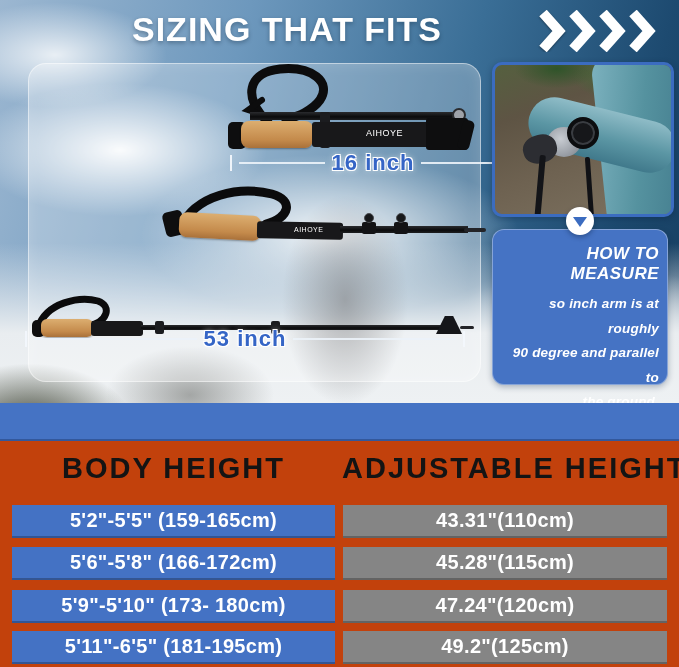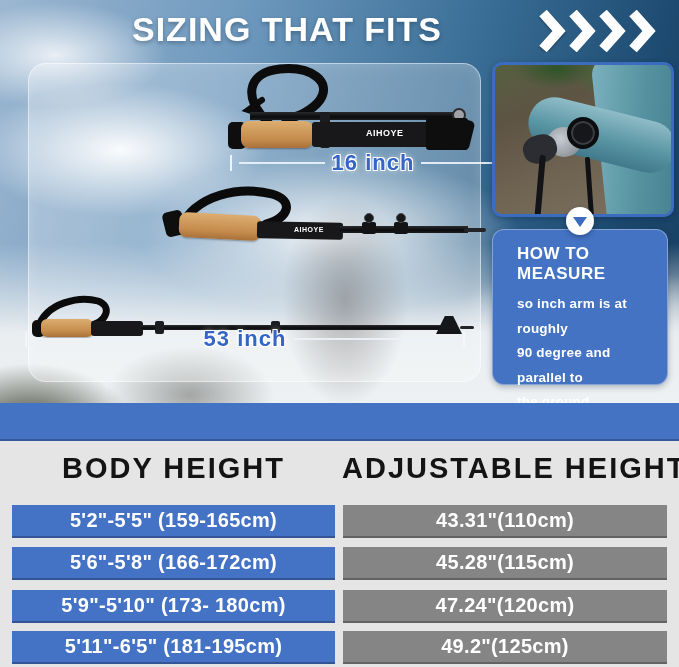--- a/index.html
+++ b/index.html
@@ -43,21 +43,21 @@
   .m-label{
     font-size:22px;font-weight:700;color:#3565c6;letter-spacing:1px;white-space:nowrap;
     text-shadow:-1px -1px 0 #fff,1px -1px 0 #fff,-1px 1px 0 #fff,1px 1px 0 #fff,0 0 6px rgba(255,255,255,.85);
   }
   
   .pole{position:absolute;}
   .cork{background:linear-gradient(180deg,#dcae70 0%,#c48a4b 70%,#a9713a 100%);border-radius:8px;position:absolute;box-shadow:0 1px 2px rgba(0,0,0,.35);}
   .pommel{background:#0e0e0f;border-radius:5px;position:absolute;}
   .foam{background:#18181a;border-radius:3px;position:absolute;}
   .shaft{background:linear-gradient(180deg,#2a2b2e,#0b0b0c 60%,#1d1e20);position:absolute;}
-  .brand{position:absolute;color:#fff;font-weight:700;font-style:normal;letter-spacing:.5px;white-space:nowrap;}
+  .brand{position:absolute;color:#fff;font-weight:400;font-style:normal;letter-spacing:.5px;white-space:nowrap;}
   .lock{position:absolute;width:14px;height:12px;background:#131315;border-radius:2px;}
   .lock::before{content:"";position:absolute;left:2px;top:-9px;width:8px;height:8px;border-radius:50%;background:#17181a;border:1.5px solid #4a4c50;}
   .collar{position:absolute;background:#1b1c1f;border-radius:2px;}
   .basket{position:absolute;background:#15161a;clip-path:polygon(34% 0,66% 0,100% 100%,0 100%);}
   .tipline{position:absolute;background:#232428;border-radius:2px;}
   .cap{position:absolute;border-radius:50%;background:#9ea2a8;border:2px solid #2a2b2e;}
   
   .photo-box{
     position:absolute;left:492px;top:62px;width:176px;height:149px;
     border:3px solid #3b6cc0;border-radius:10px;overflow:hidden;
@@ -83,28 +83,28 @@
   .arrow-circle{
     position:absolute;left:566px;top:207px;width:28px;height:28px;border-radius:50%;
     background:#ffffff;box-shadow:0 2px 5px rgba(10,30,60,.4);
     display:flex;align-items:center;justify-content:center;z-index:3;
   }
   .arrow-down{width:0;height:0;border-left:7px solid transparent;border-right:7px solid transparent;border-top:10px solid #3b6cc0;margin-top:2px;}
   .measure-box{
     position:absolute;left:492px;top:229px;width:176px;height:156px;
     background:#4573c4;border-radius:12px;border:1px solid rgba(255,255,255,.35);
     box-shadow:0 2px 6px rgba(10,30,60,.3);
-    color:#fff;text-align:left;box-sizing:border-box;padding:14px 8px 0 24px;
+    color:#fff;text-align:right;box-sizing:border-box;padding:14px 8px 0 12px;font-style:italic;
   }
   .measure-box h3{margin:0 0 8px 0;font-size:17px;font-weight:800;letter-spacing:.5px;}
   .measure-box .line{font-size:13.5px;font-weight:600;line-height:24.5px;letter-spacing:.2px;}
   
   .divider{position:absolute;left:0;top:403px;width:679px;height:38px;background:#4573c4;border-bottom:2px solid #33589c;box-sizing:border-box;}
   
-  .table-section{position:absolute;left:0;top:441px;width:679px;height:226px;background:#e5e5e5;}
+  .table-section{position:absolute;left:0;top:441px;width:679px;height:226px;background:#c2410c;}
   .col-header{position:absolute;top:11px;font-size:29px;font-weight:800;color:#141414;letter-spacing:2px;text-align:center;white-space:nowrap;}
   .col-header.left{left:12px;width:323px;}
   .col-header.right{left:342px;width:324px;}
   .bar{
     position:absolute;height:33px;display:flex;align-items:center;justify-content:center;
     color:#fff;font-size:20px;font-weight:700;letter-spacing:.3px;white-space:nowrap;
     border-bottom:2px solid rgba(0,0,0,.25);box-sizing:border-box;
   }
   .bar.blue{left:12px;width:323px;background:#4472c4;}
   .bar.gray{left:343px;width:324px;background:#858585;}

